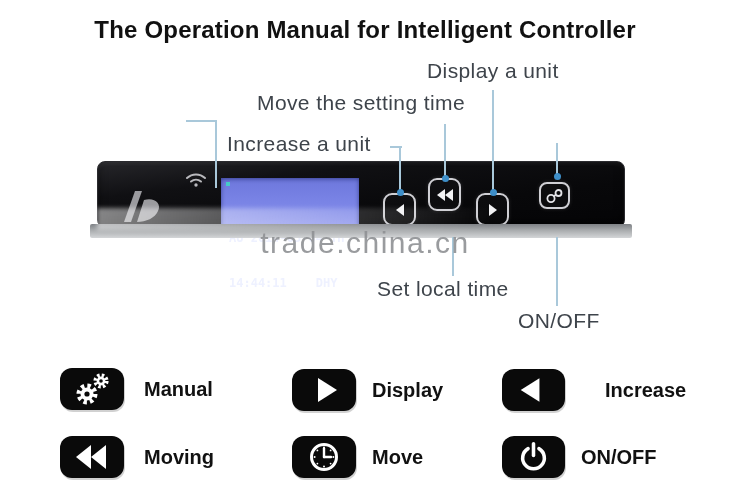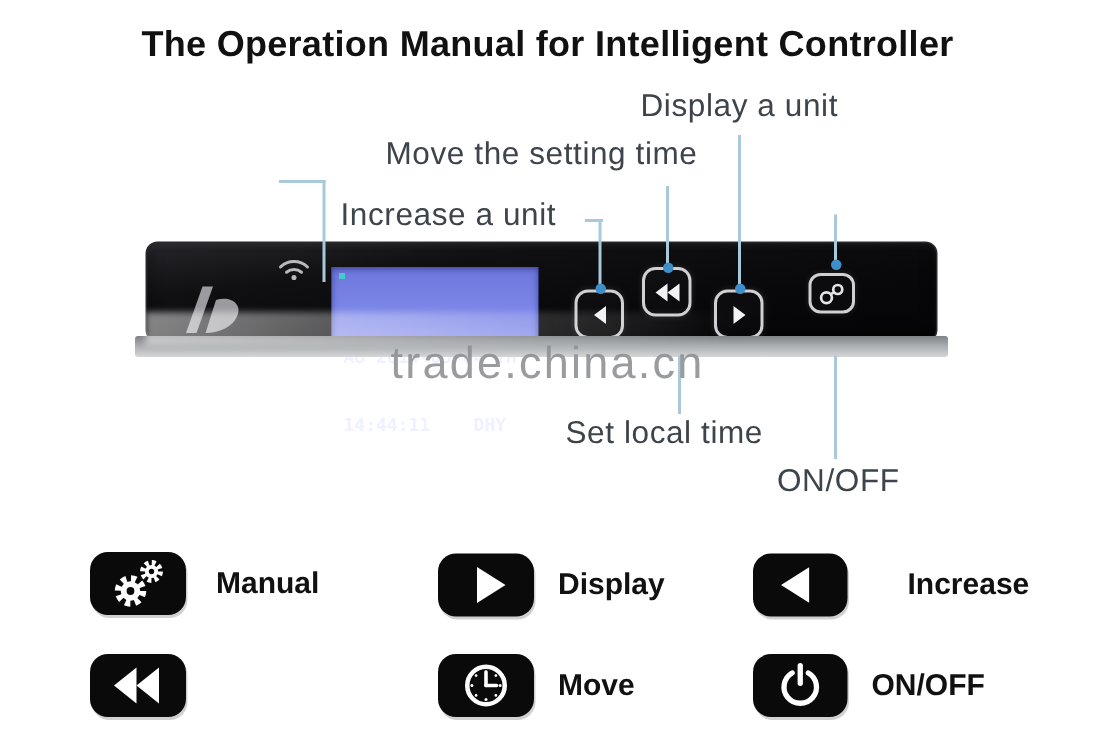--- a/index.html
+++ b/index.html
@@ -177,20 +177,21 @@
     </svg>
   </div>
   <span class="legend-label" style="left:581px;top:379px;margin-left:24px;">Increase</span>
 
   <div class="chip" style="left:60px;top:436px;">
     <svg class="icon-svg" width="64" height="42" viewBox="0 0 64 42">
       <path d="M31 9 L16 21 L31 33 Z" fill="#fff"></path>
       <path d="M46 9 L31 21 L46 33 Z" fill="#fff"></path>
     </svg>
   </div>
+  <span class="legend-label" style="left:144px;top:446px;">Moving</span>
 
   <div class="chip" style="left:292px;top:436px;">
     <svg class="icon-svg" width="64" height="42" viewBox="0 0 64 42">
       <circle cx="32" cy="21" r="12.5" stroke="#fff" stroke-width="3" fill="none"></circle>
       <line x1="32" y1="21" x2="32" y2="12.5" stroke="#fff" stroke-width="2.4" stroke-linecap="round"></line>
       <line x1="32" y1="21" x2="39" y2="21" stroke="#fff" stroke-width="2.4" stroke-linecap="round"></line>
       <g fill="#fff">
         <circle cx="32" cy="11.6" r="1"></circle>
           <circle cx="41.4" cy="21" r="1"></circle>
         <circle cx="32" cy="30.4" r="1"></circle>

